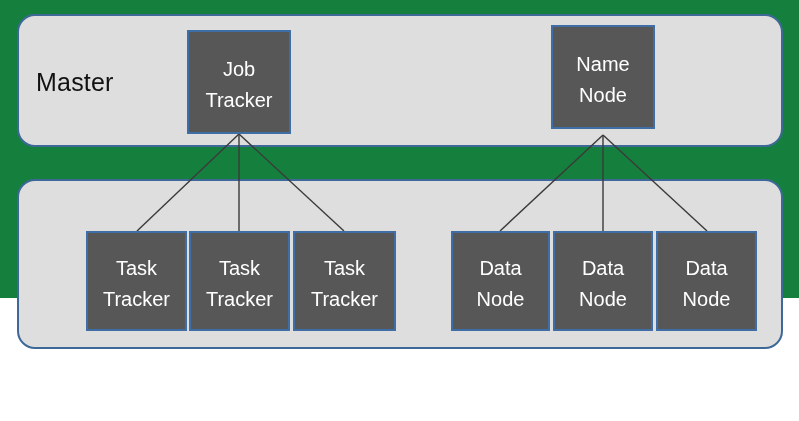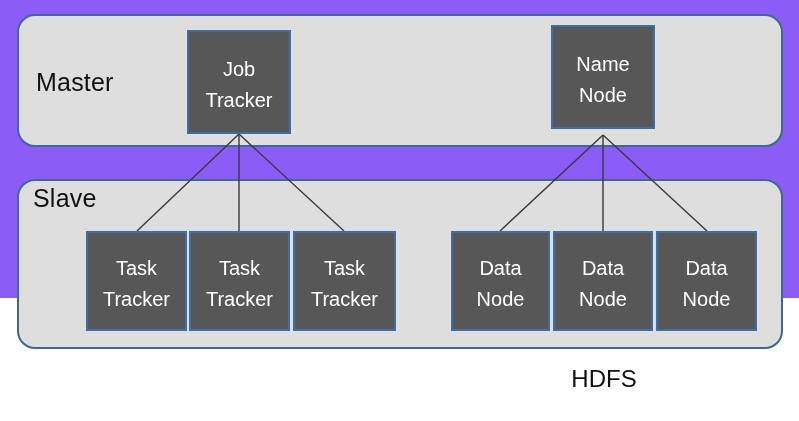--- a/index.html
+++ b/index.html
@@ -1,19 +1,19 @@
 <!DOCTYPE html>
 <html><head>
 <meta charset="utf-8">
 <style>
   html,body{margin:0;padding:0;background:#ffffff;}
   body{width:799px;height:421px;position:relative;overflow:hidden;
        font-family:"Liberation Sans",sans-serif;}
 
-  #stage{position:absolute;left:0;top:0;width:799px;height:298px;background:#8b5cf6;}
+  #stage{position:absolute;left:0;top:0;width:799px;height:298px;background:#15803d;}
 
   
   .group{
     position:absolute;
     background:#dedede;
     border:2.5px solid #3d6897;
     border-radius:18px;
     box-sizing:border-box;
   }
   #group-master{left:17px;top:14px;width:766px;height:133px;}
@@ -76,21 +76,20 @@
 </style>
 </head>
 <body>
 
 <div id="stage">
 
   <div class="group" id="group-master"></div>
   <div class="group-label" id="label-master">Master</div>
 
   <div class="group" id="group-slave"></div>
-  <div class="group-label" id="label-slave">Slave</div>
 
   <svg id="connectors" width="799" height="421" viewBox="0 0 799 421">
     <g stroke="#3a3a3a" stroke-width="1.4" fill="none">
 
       <line x1="239" y1="134" x2="137" y2="231"></line>
       <line x1="239" y1="134" x2="239" y2="231"></line>
       <line x1="239" y1="134" x2="344" y2="231"></line>
 
       <line x1="603" y1="135" x2="500" y2="231"></line>
       <line x1="603" y1="135" x2="603" y2="231"></line>
@@ -127,15 +126,14 @@
   </div>
   <div class="node" id="node-datanode-2">
     <span class="l1">Data</span>
     <span class="l2">Node</span>
   </div>
   <div class="node" id="node-datanode-3">
     <span class="l1">Data</span>
     <span class="l2">Node</span>
   </div>
 
-  <div class="caption" id="caption-hdfs">HDFS</div>
 
 </div>
 
 </body></html>

